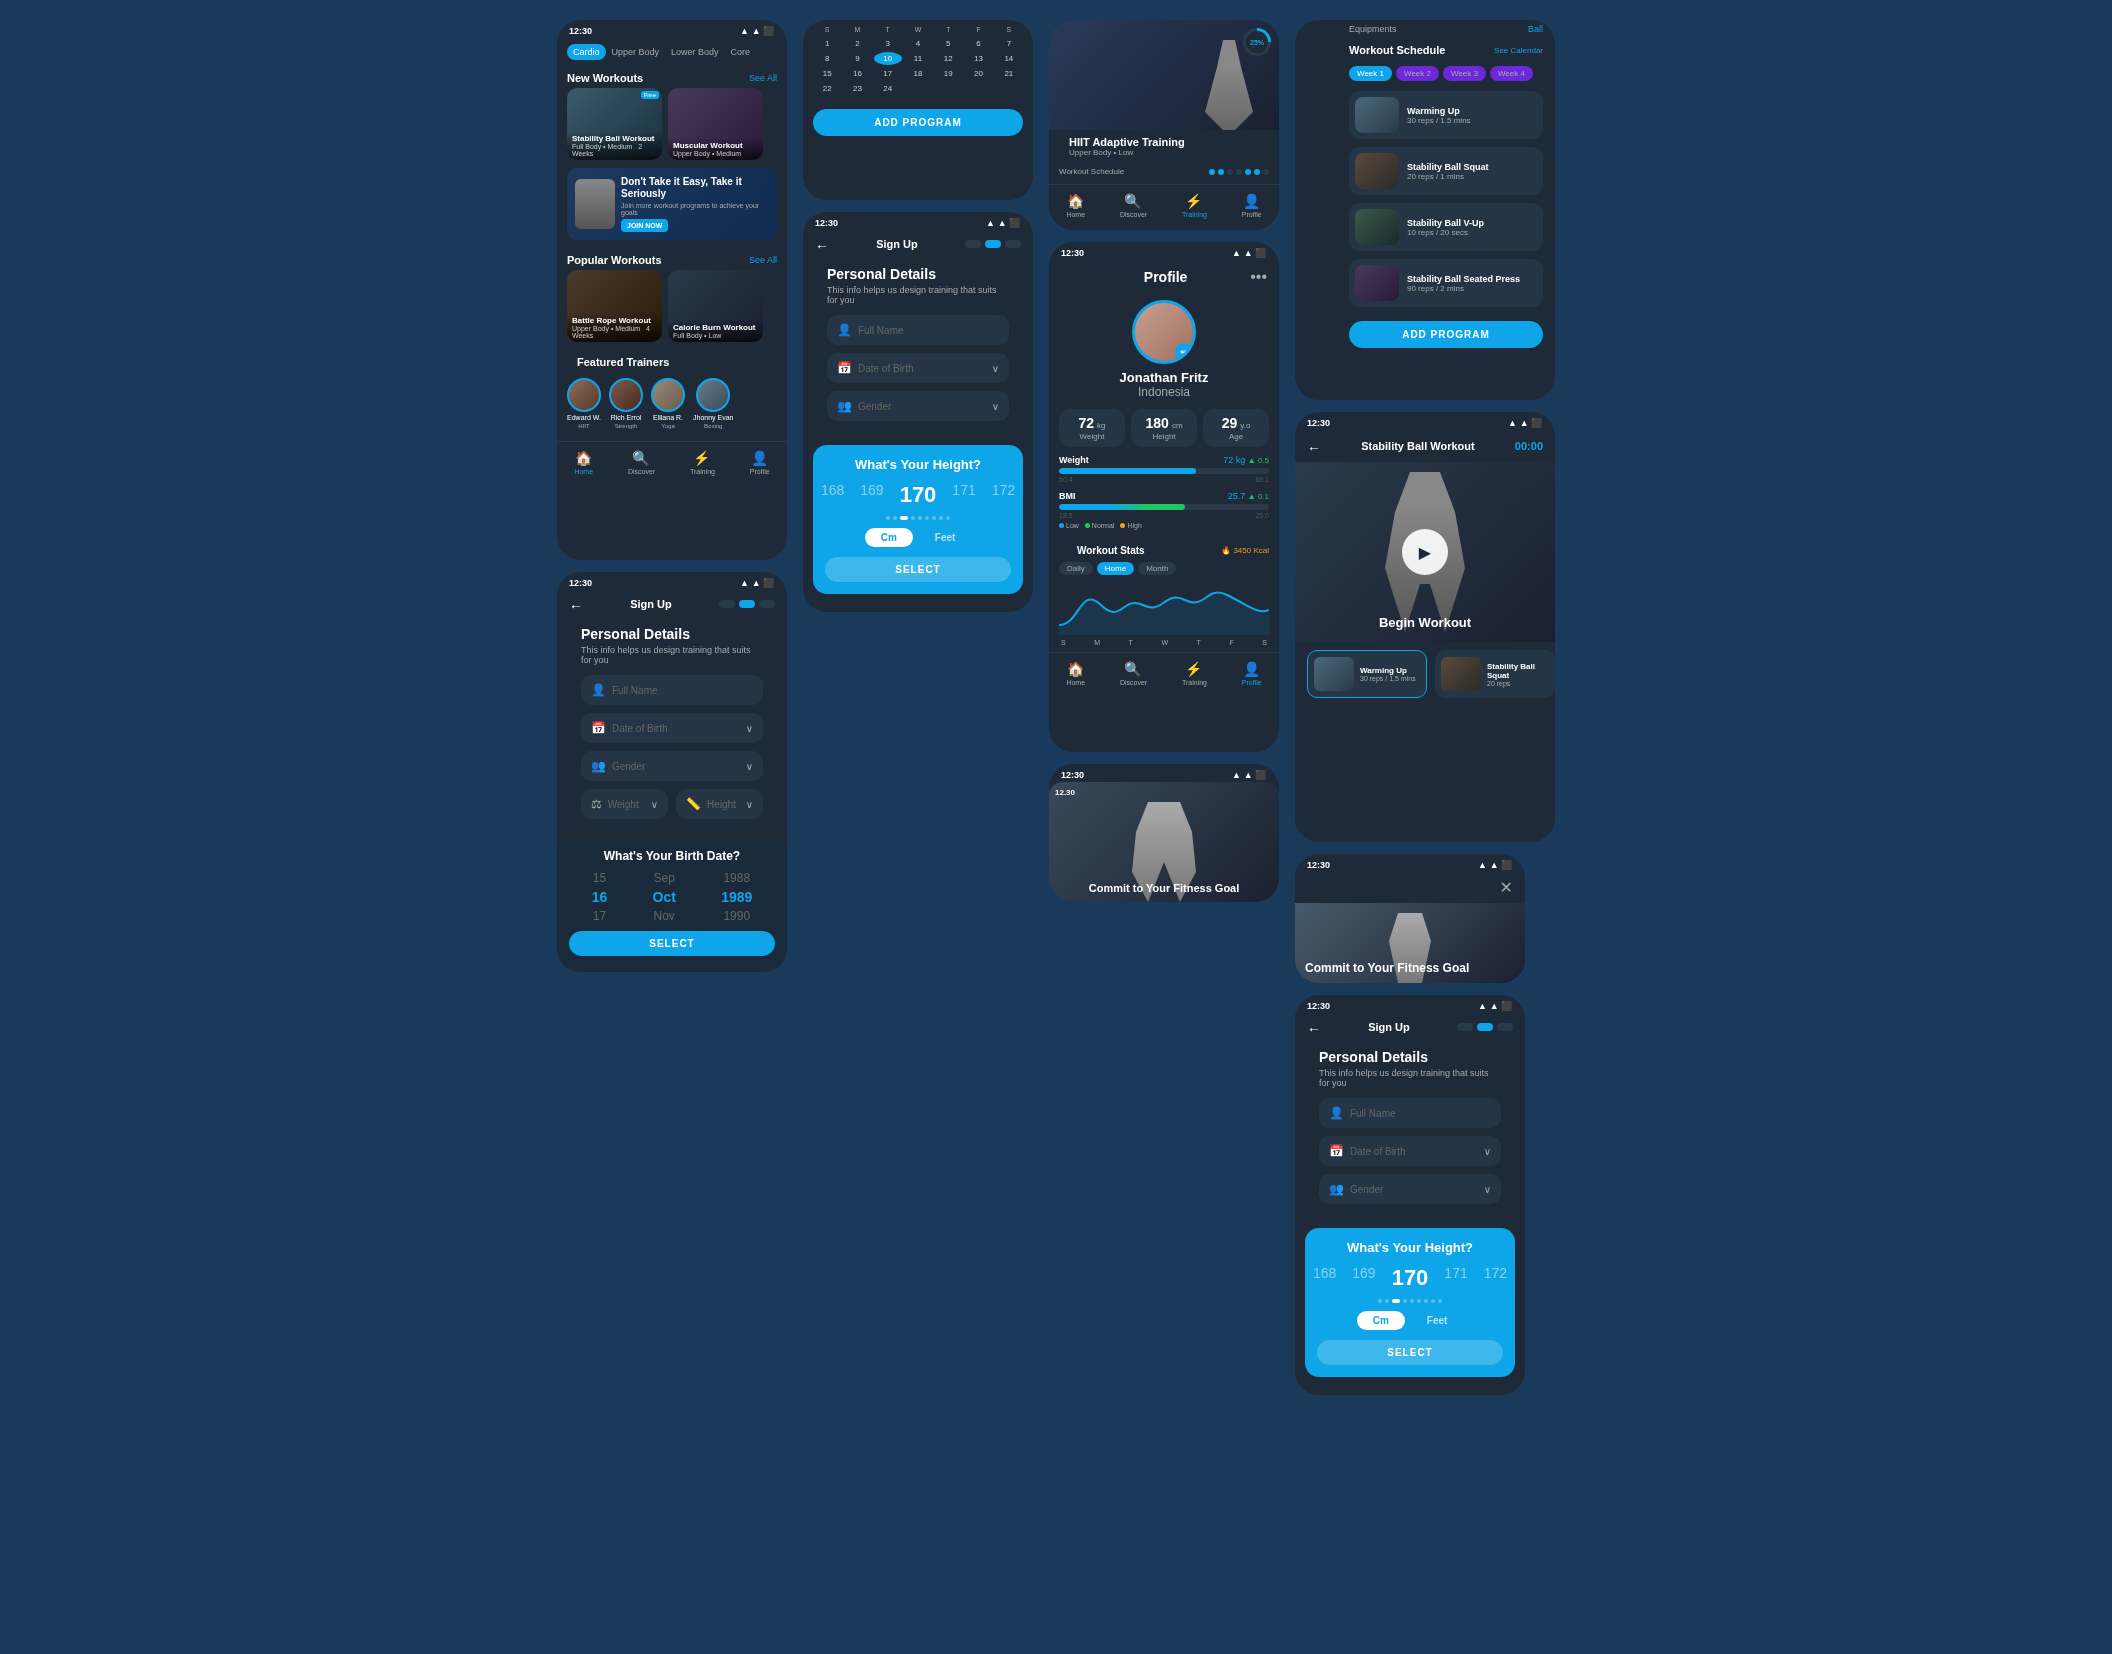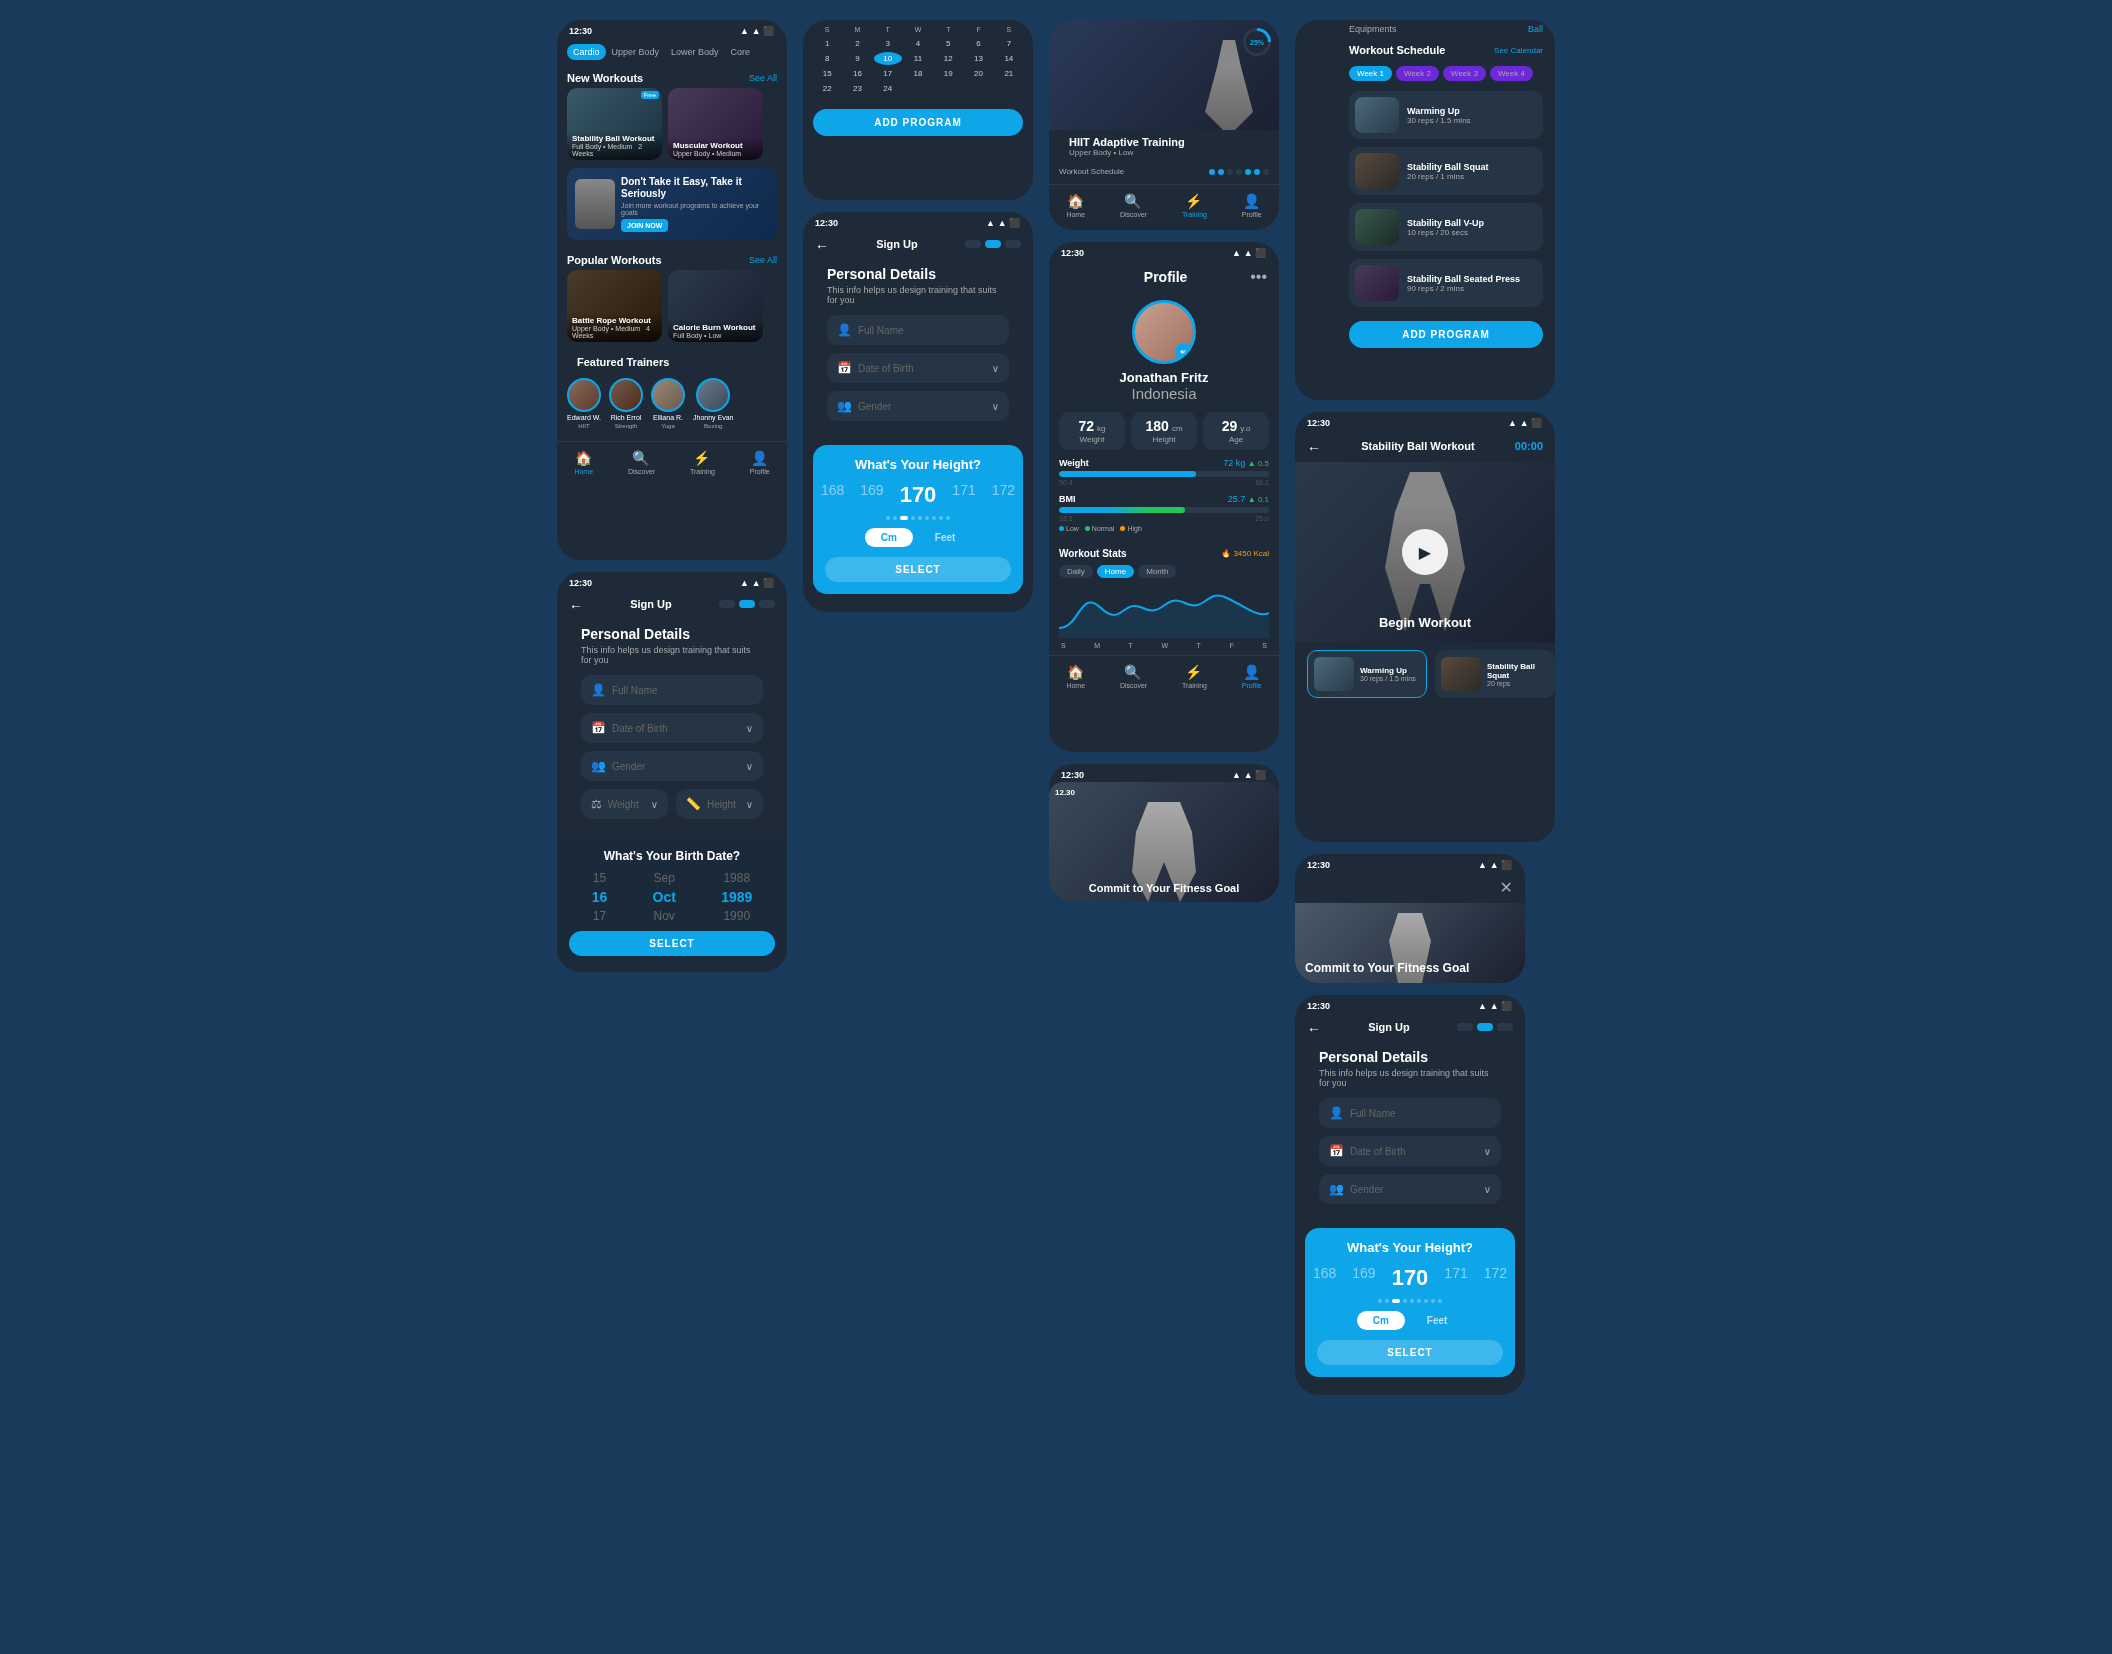--- a/index.html
+++ b/index.html
@@ -458,21 +458,21 @@
       height: 18px;
       background: #0ea5e9;
       border-radius: 50%;
       display: flex;
       align-items: center;
       justify-content: center;
       font-size: 9px;
       color: #fff;
     }
     .profile-name { font-size: 13px; font-weight: 700; color: #fff; margin-top: 6px; }
-    .profile-country { font-size: 15px; color: #aaa; }
+    .profile-country { font-size: 12px; color: #aaa; }
     .profile-stats { display: flex; gap: 6px; padding: 0 10px 8px; }
     .stat-box {
       flex: 1;
       background: #253545;
       border-radius: 10px;
       padding: 6px;
       text-align: center;
     }
     .stat-value { font-size: 14px; font-weight: 700; color: #fff; }
     .stat-unit { font-size: 8px; color: #aaa; }
@@ -488,21 +488,21 @@
     .metric-fill.bmi { background: linear-gradient(90deg, #0ea5e9 40%, #22c55e 70%); width: 60%; }
     .metric-ticks { display: flex; justify-content: space-between; margin-top: 2px; }
     .metric-tick { font-size: 7px; color: #555; }
     .bmi-legend { display: flex; gap: 6px; margin-top: 3px; }
     .bmi-dot { display: flex; align-items: center; gap: 2px; font-size: 7px; color: #aaa; }
     .dot-low { width: 5px; height: 5px; border-radius: 50%; background: #0ea5e9; }
     .dot-normal { width: 5px; height: 5px; border-radius: 50%; background: #22c55e; }
     .dot-high { width: 5px; height: 5px; border-radius: 50%; background: #f59e0b; }
     .workout-stats { padding: 0 10px 6px; }
     .ws-header { display: flex; justify-content: space-between; align-items: center; margin-bottom: 6px; }
-    .ws-title { font-size: 10px; font-weight: 700; color: #fff; }
+    .ws-title { font-size: 10px; font-weight: 700; color: #fff; margin-left: 18px; }
     .ws-kcal { font-size: 8px; color: #f59e0b; display: flex; align-items: center; gap: 2px; }
     .ws-tabs { display: flex; gap: 4px; }
     .ws-tab { font-size: 8px; padding: 2px 8px; border-radius: 10px; background: #2a3a4a; color: #aaa; cursor: pointer; }
     .ws-tab.active { background: #0ea5e9; color: #fff; }
     .chart-area {
       height: 60px;
       position: relative;
       margin-bottom: 4px;
     }
     .chart-svg { width: 100%; height: 100%; }

